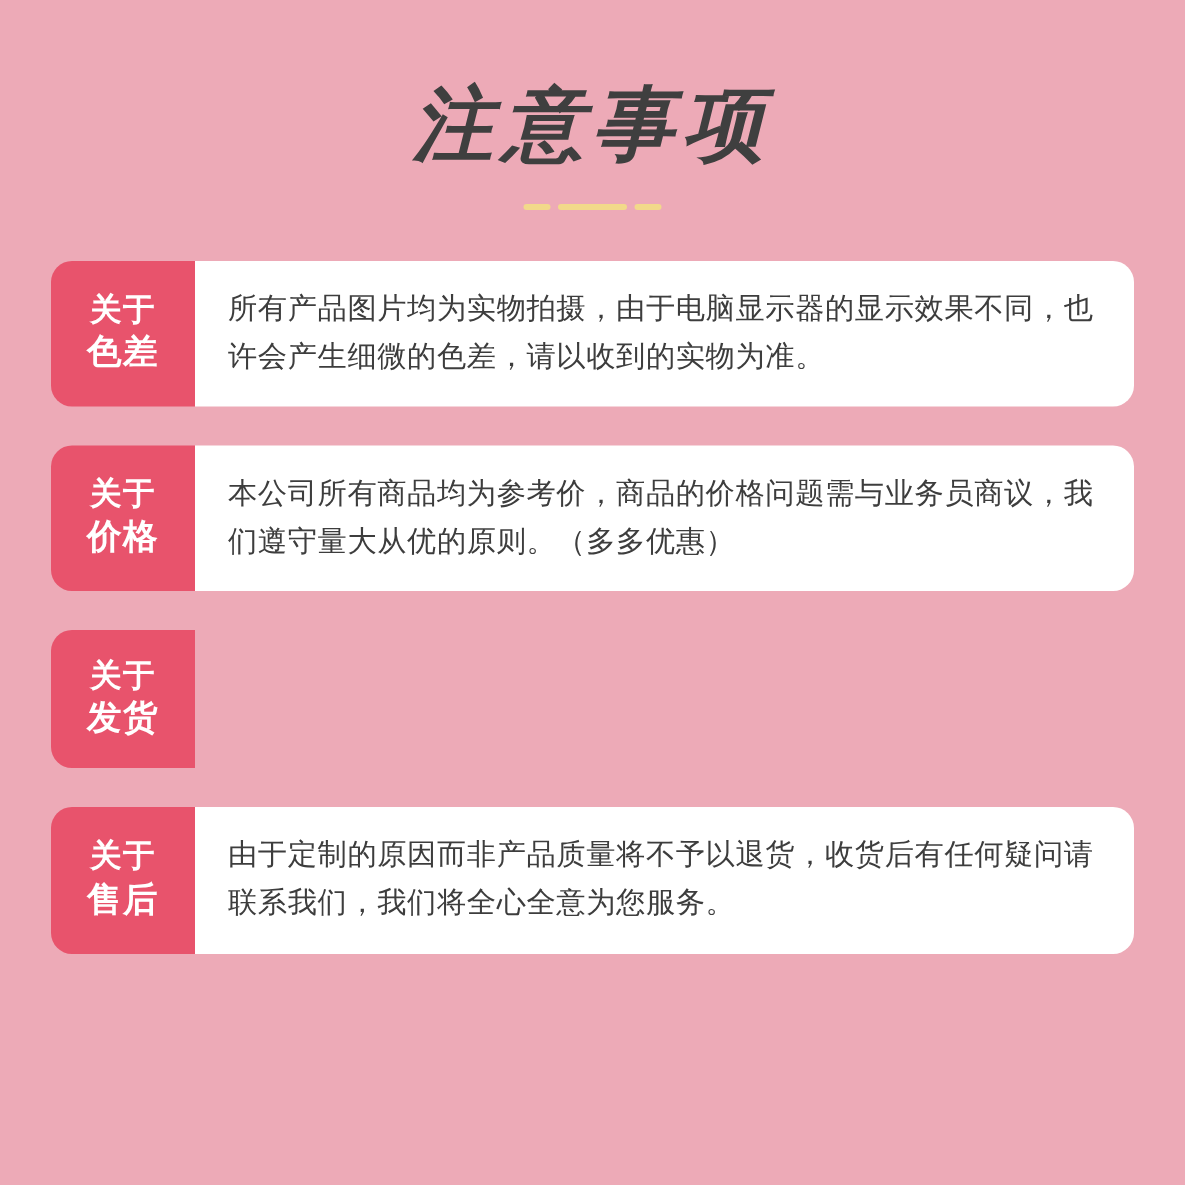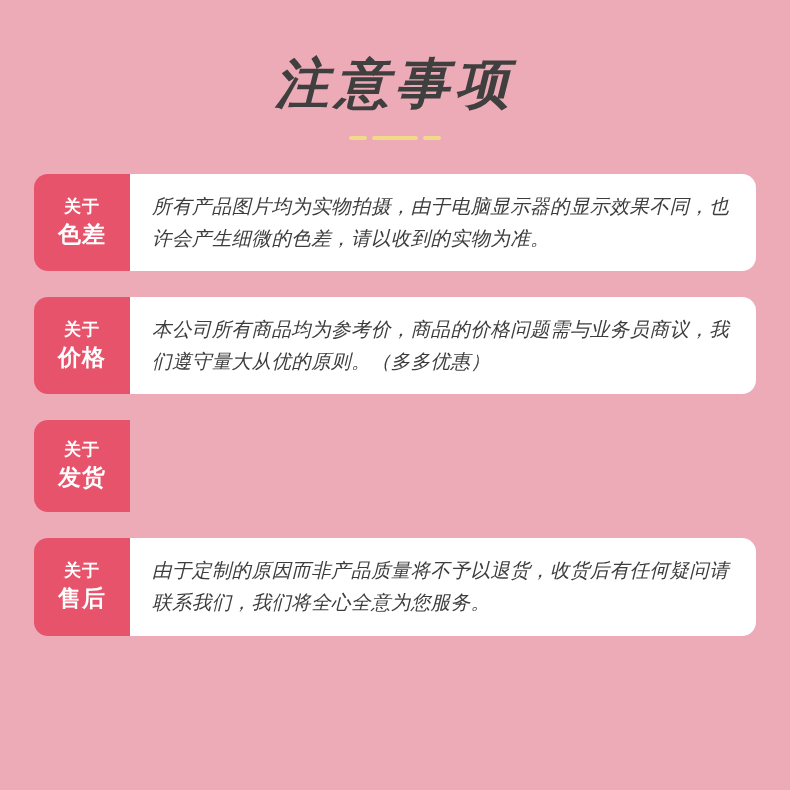--- a/index.html
+++ b/index.html
@@ -83,40 +83,40 @@
     display: flex;
     flex-direction: column;
     align-items: center;
     justify-content: center;
     font-size: 21px;
     font-weight: bold;
     line-height: 1.35;
     letter-spacing: 1px;
   }
   .row-tag .tag-top {
-    font-size: 17px;
+    font-size: 21px;
   }
   .row-tag .tag-bottom {
     font-size: 23px;
+    font-family: Liberation Mono, monospace;
   }
   .row-body {
     flex: 1 1 auto;
     background: #ffffff;
     border-radius: 0 14px 14px 0;
     color: #3d3d3d;
     font-size: 19.5px;
     line-height: 1.62;
     padding: 17px 20px 17px 22px;
     display: flex;
     align-items: center;
     letter-spacing: 0.4px;
   }
   .row-body p {
     margin: 0;
-    font-style: italic;
   }
 </style>
 </head>
 <body>
 
 <div class="page">
 
   <div class="header">
     <h1 class="header-title">注意事项</h1>
     <div class="header-rule">

